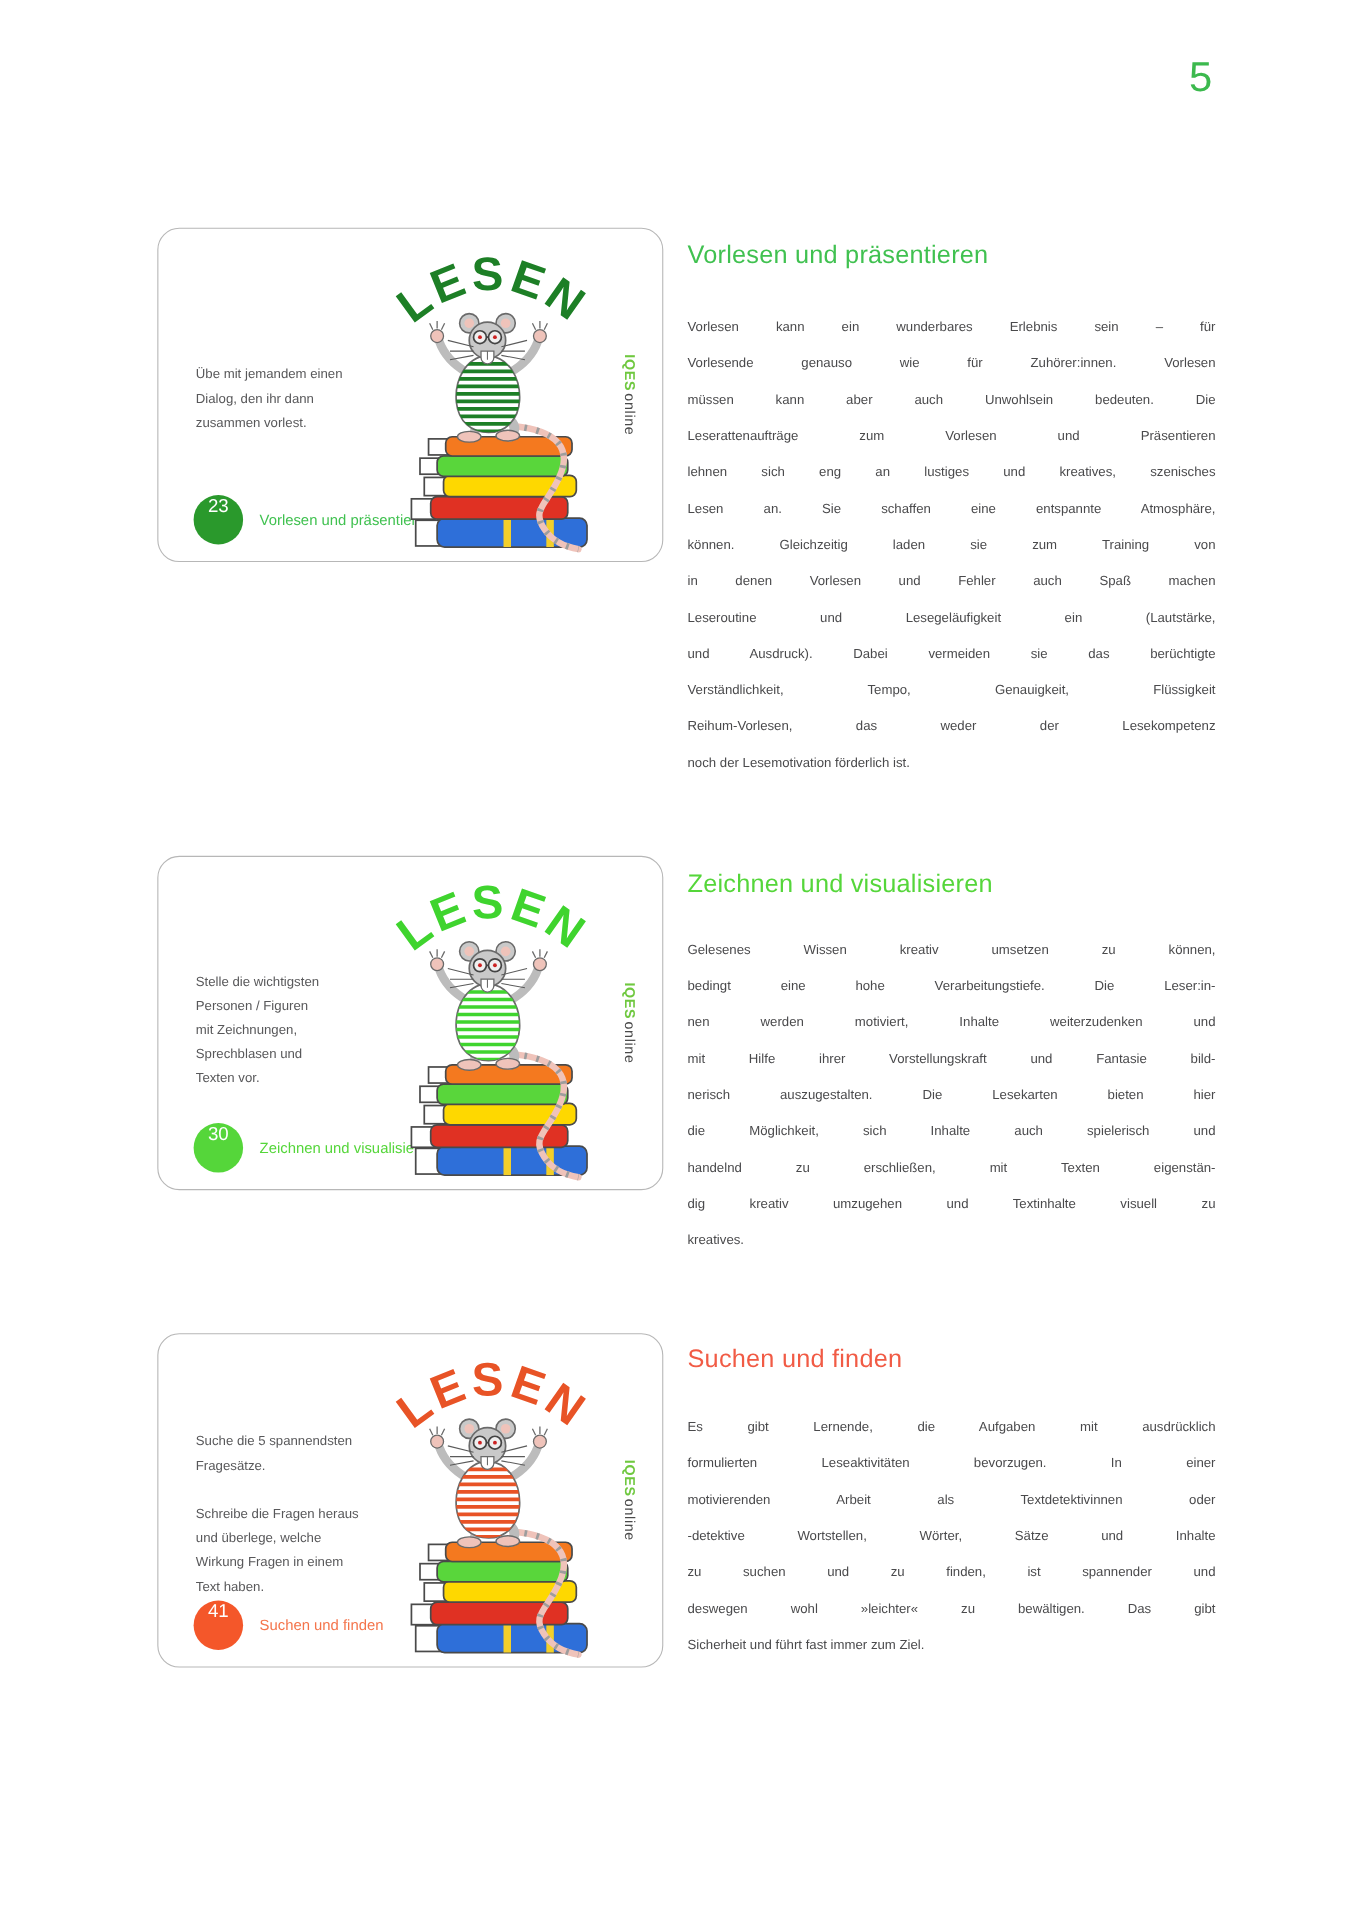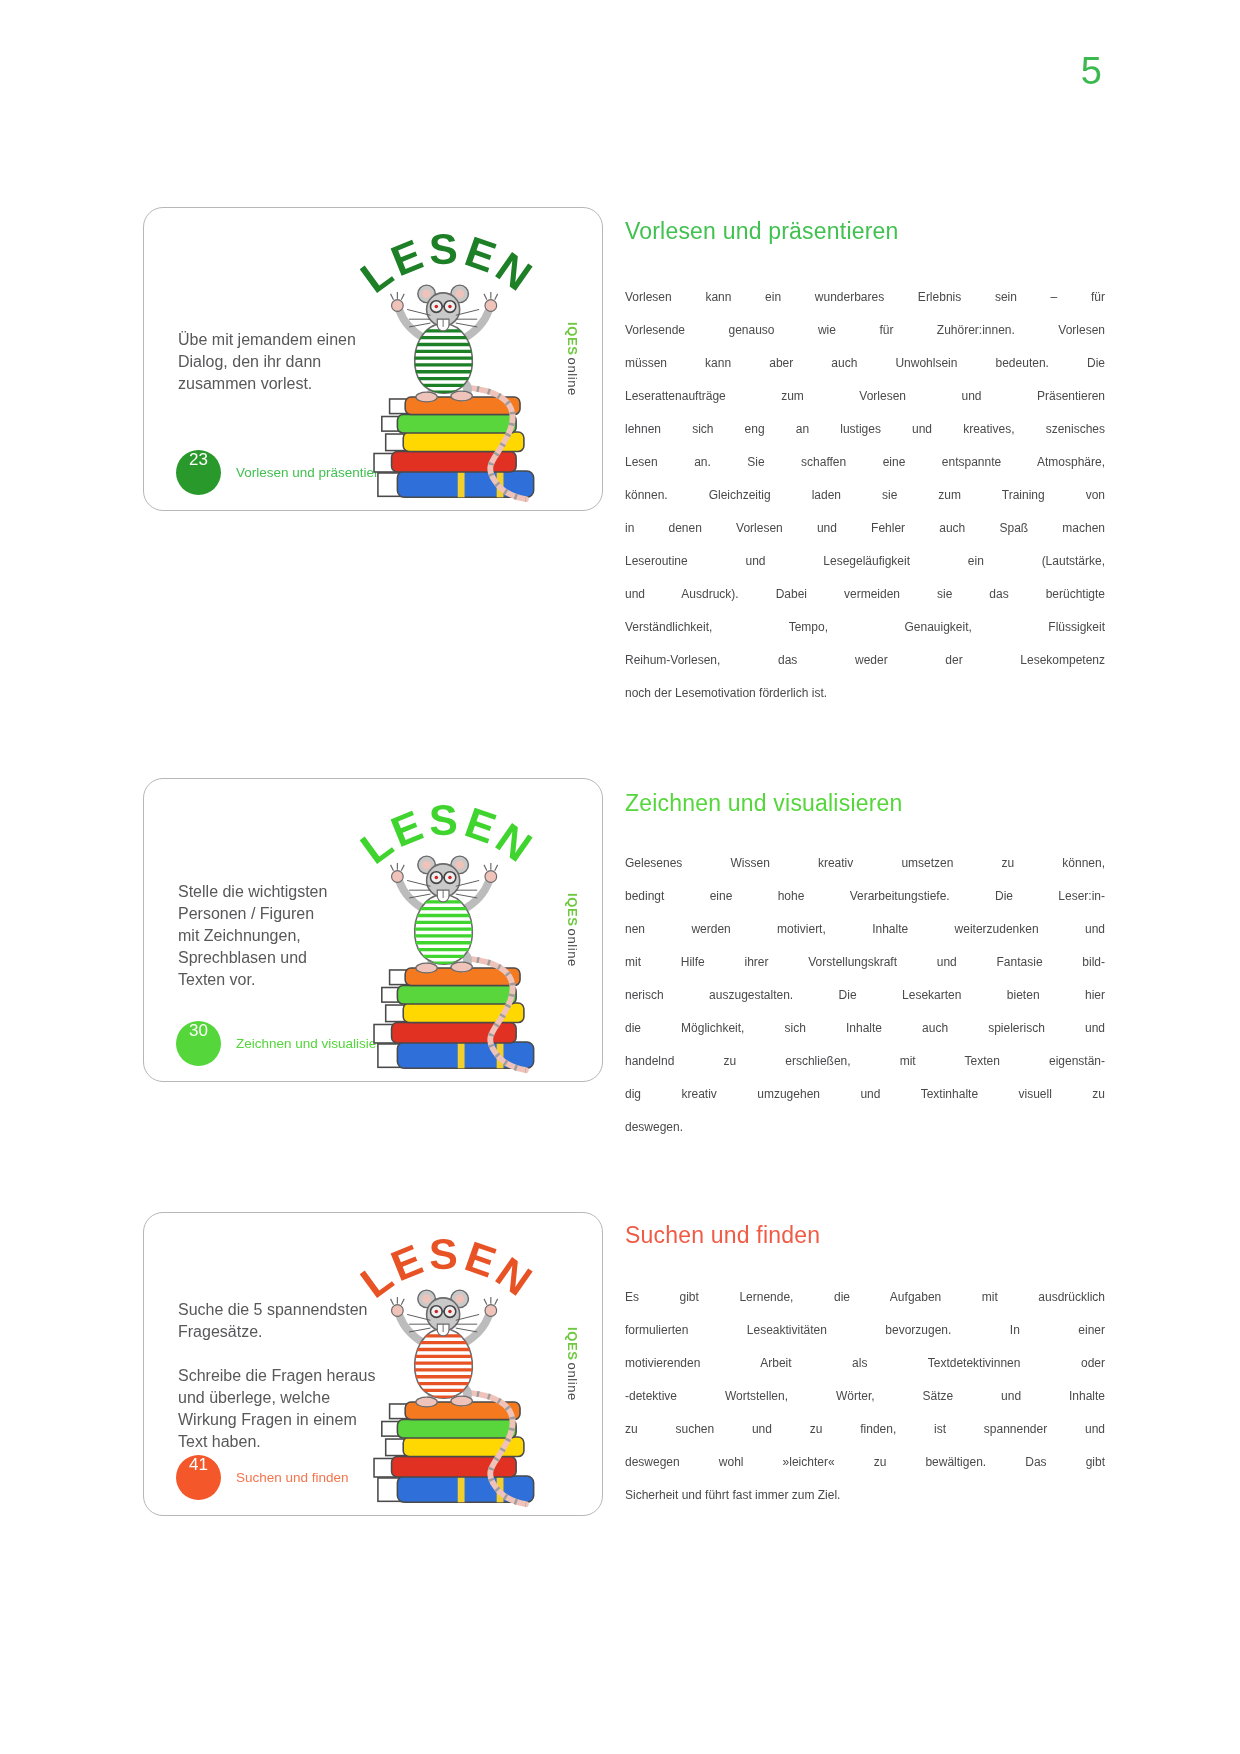--- a/index.html
+++ b/index.html
@@ -4,21 +4,21 @@
 <style>
   html,body{margin:0;padding:0;background:#ffffff;}
   .page{position:relative;width:1240px;height:1754px;background:#ffffff;
         font-family:"Liberation Sans",sans-serif;overflow:hidden;}
   .page-number{position:absolute;top:50px;right:138px;font-size:38px;font-weight:400;color:#3cb94e;}
 
   
   .card{position:absolute;left:143px;width:460px;height:304px;background:#fff;
         border:1.5px solid #b7b7b7;border-radius:20px;box-sizing:border-box;}
   .card.c0{top:207px}.card.c1{top:778px}.card.c2{top:1212px}
-  .task{position:absolute;left:34px;width:220px;font-size:16px;line-height:22px;
+  .task{position:absolute;left:34px;width:220px;font-size:12px;line-height:22px;
         color:#58585a;white-space:pre-line;}
   .c0 .task{top:121px}.c1 .task{top:102px}.c2 .task{top:86px}
   .badge{position:absolute;left:32px;top:242px;width:45px;height:45px;border-radius:50%;
          background:var(--badge);color:#ffffff;font-size:17px;
          display:flex;align-items:flex-start;justify-content:center;}
   .badge-label{position:absolute;left:92px;top:242px;height:45px;line-height:45px;
                font-size:13.5px;color:var(--label);}
   .illustration{position:absolute;right:44px;top:8px;width:220px;height:292px;}
   .iqes{position:absolute;right:22px;top:50%;transform:translateY(-50%);
         writing-mode:vertical-rl;font-size:13px;letter-spacing:.6px;}
@@ -284,21 +284,21 @@
     <h2>Zeichnen und visualisieren</h2>
     <div class="para">
         <div class="line">Gelesenes Wissen kreativ umsetzen zu können,</div>
         <div class="line">bedingt eine hohe Verarbeitungstiefe. Die Leser:in-</div>
         <div class="line">nen werden motiviert, Inhalte weiterzudenken und</div>
         <div class="line">mit Hilfe ihrer Vorstellungskraft und Fantasie bild-</div>
         <div class="line">nerisch auszugestalten. Die Lesekarten bieten hier</div>
         <div class="line">die Möglichkeit, sich Inhalte auch spielerisch und</div>
         <div class="line">handelnd zu erschließen, mit Texten eigenstän-</div>
         <div class="line">dig kreativ umzugehen und Textinhalte visuell zu</div>
-        <div class="line">deswegen.</div>
+        <div class="line">kreatives.</div>
       </div>
   </div>
 
   <div class="section s2" style="--hcolor: #f15b45;">
     <h2>Suchen und finden</h2>
     <div class="para">
         <div class="line">Es gibt Lernende, die Aufgaben mit ausdrücklich</div>
         <div class="line">formulierten Leseaktivitäten bevorzugen. In einer</div>
         <div class="line">motivierenden Arbeit als Textdetektivinnen oder</div>
         <div class="line">-detektive Wortstellen, Wörter, Sätze und Inhalte</div>

